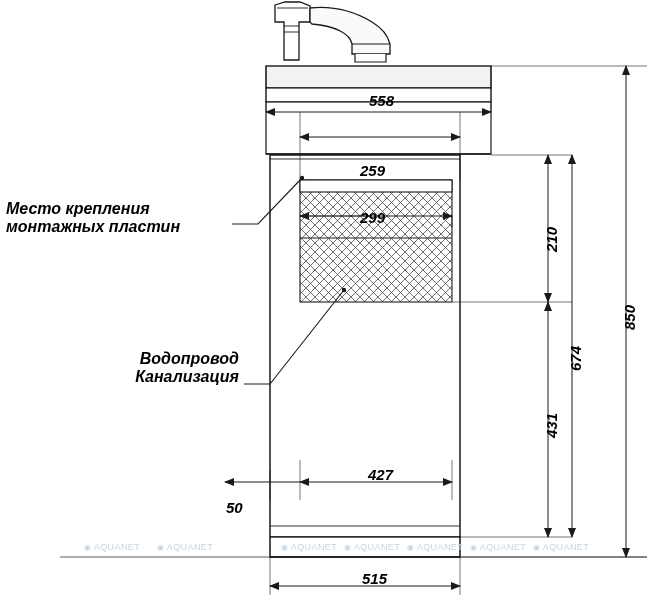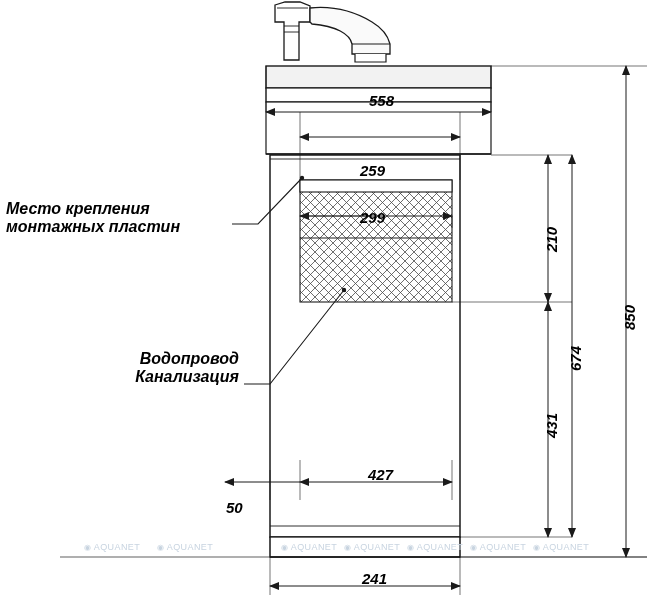--- a/index.html
+++ b/index.html
@@ -167,21 +167,21 @@
 монтажных пластин</div>
 
   <div class="ann ann-label-2">Водопровод
 Канализация</div>
 
   <div class="dim" style="left:369px; top:92px;">558</div>
   <div class="dim" style="left:360px; top:118px;margin-top:44px;">259</div>
   <div class="dim" style="left:360px; top:209px;">299</div>
   <div class="dim" style="left:226px; top:471px;margin-top:28px;">50</div>
   <div class="dim" style="left:368px; top:466px;">427</div>
-  <div class="dim" style="left:362px; top:570px;">241</div>
+  <div class="dim" style="left:362px; top:570px;">515</div>
 
   <div class="dim vert" style="left:543px; top:252px;">210</div>
   <div class="dim vert" style="left:543px; top:438px;">431</div>
   <div class="dim vert" style="left:567px; top:371px;">674</div>
   <div class="dim vert" style="left:621px; top:330px;">850</div>
 
   <div class="wm" style="left:84px;  top:542px;"><span class="wm-mark">◉</span> <span>AQUANET</span></div>
   <div class="wm" style="left:157px; top:542px;"><span class="wm-mark">◉</span> <span>AQUANET</span></div>
   <div class="wm" style="left:281px; top:542px;"><span class="wm-mark">◉</span> <span>AQUANET</span></div>
   <div class="wm" style="left:344px; top:542px;"><span class="wm-mark">◉</span> <span>AQUANET</span></div>

